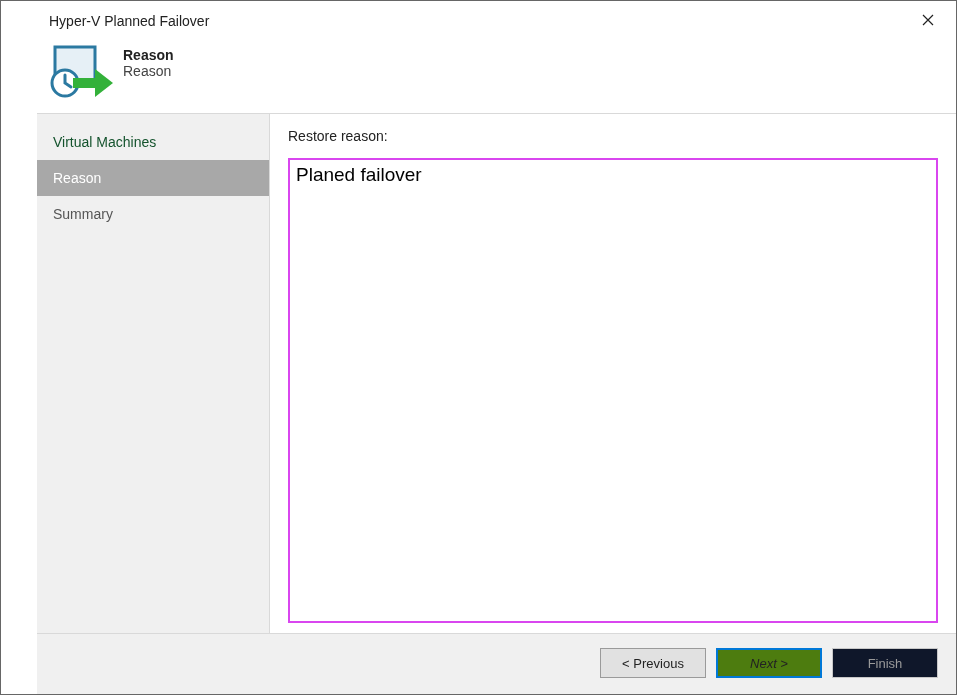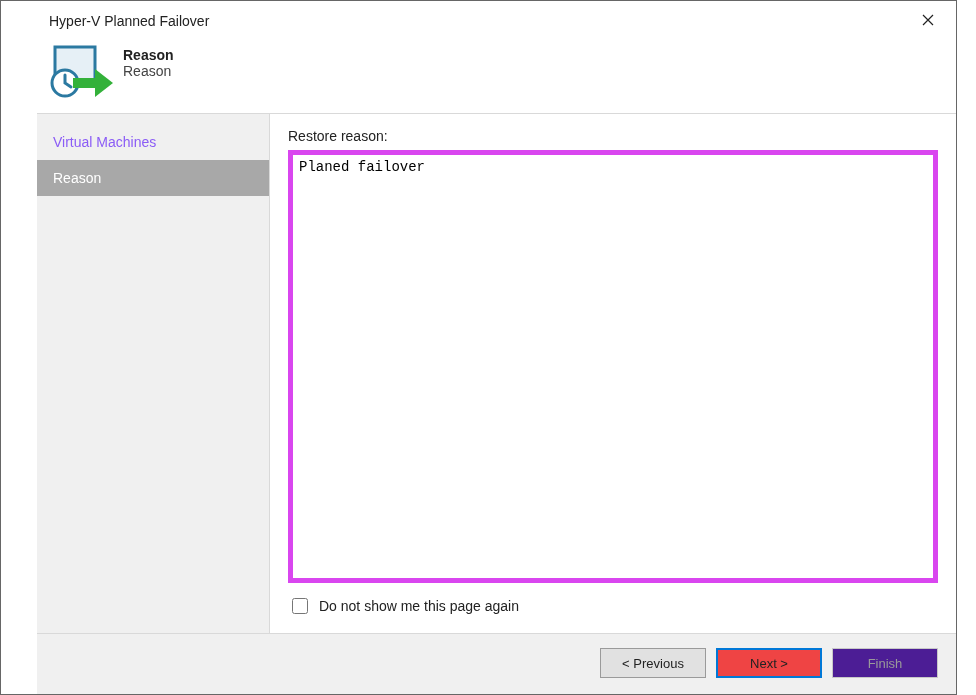--- a/index.html
+++ b/index.html
@@ -81,45 +81,45 @@
     width:232px;
     background:#f0f0f0;
     padding-top:10px;
   }
   .step{
     padding:10px 16px;
     font-size:14px;
     color:#555;
     cursor:pointer;
   }
-  .step.done{ color:#8b5cf6; }
+  .step.done{ color:#14532d; }
   .step.active{
     background:#a8a8a8;
     color:#fff;
   }
 
   .main{
     flex:1;
     background:#fff;
     border-left:1px solid #d9d9d9;
     padding:14px 18px 10px 18px;
     display:flex;
     flex-direction:column;
   }
   .main-label{
     font-size:14px;
-    margin-bottom:6px;
+    margin-bottom:14px;
   }
   .reason-box{
     flex:1;
     width:100%;
-    border:5px solid #d946ef;
+    border:2px solid #d946ef;
     padding:4px 6px;
-    font-family:Liberation Mono, monospace;
-    font-size:14px;
+    font-family:Liberation Sans, sans-serif;
+    font-size:19px;
     resize:none;
     outline:none;
   }
   .check-row{
     display:flex;
     align-items:center;
     gap:8px;
     padding:12px 0 6px 0;
     font-size:14px;
   }
@@ -143,26 +143,27 @@
     height:30px;
     border:1px solid #9a9a9a;
     background:#e1e1e1;
     font-family:inherit;
     font-size:13px;
     color:#222;
     cursor:pointer;
   }
   .btn.default{
     border:2px solid #0078d7;
-    background:#ef4444;
+    background:#4d7c0f;
+    font-style:italic;
   }
   .btn[disabled]{
     color:#9a9a9a;
     border-color:#c8c8c8;
-    background:#4c1d95;
+    background:#0f172a;
     cursor:default;
   }
 </style>
 </head>
 <body>
 
 <div class="window">
 
   <div class="titlebar">
     <div class="title">Hyper-V Planned Failover</div>
@@ -189,29 +190,26 @@
       <div class="h1">Reason</div>
       <div class="h2">Reason</div>
     </div>
   </div>
 
   <div class="body">
 
     <div class="sidebar">
       <div class="step done">Virtual Machines</div>
       <div class="step active">Reason</div>
+      <div class="step">Summary</div>
     </div>
 
     <div class="main">
       <div class="main-label">Restore reason:</div>
       <textarea class="reason-box" style="">Planed failover</textarea>
-      <label class="check-row">
-        <input type="checkbox" style="">
-        <span>Do not show me this page again</span>
-      </label>
     </div>
 
   </div>
 
   <div class="footer">
     <button class="btn">&lt; Previous</button>
     <button class="btn default">Next &gt;</button>
     <button class="btn" disabled="">Finish</button>
   </div>
 

